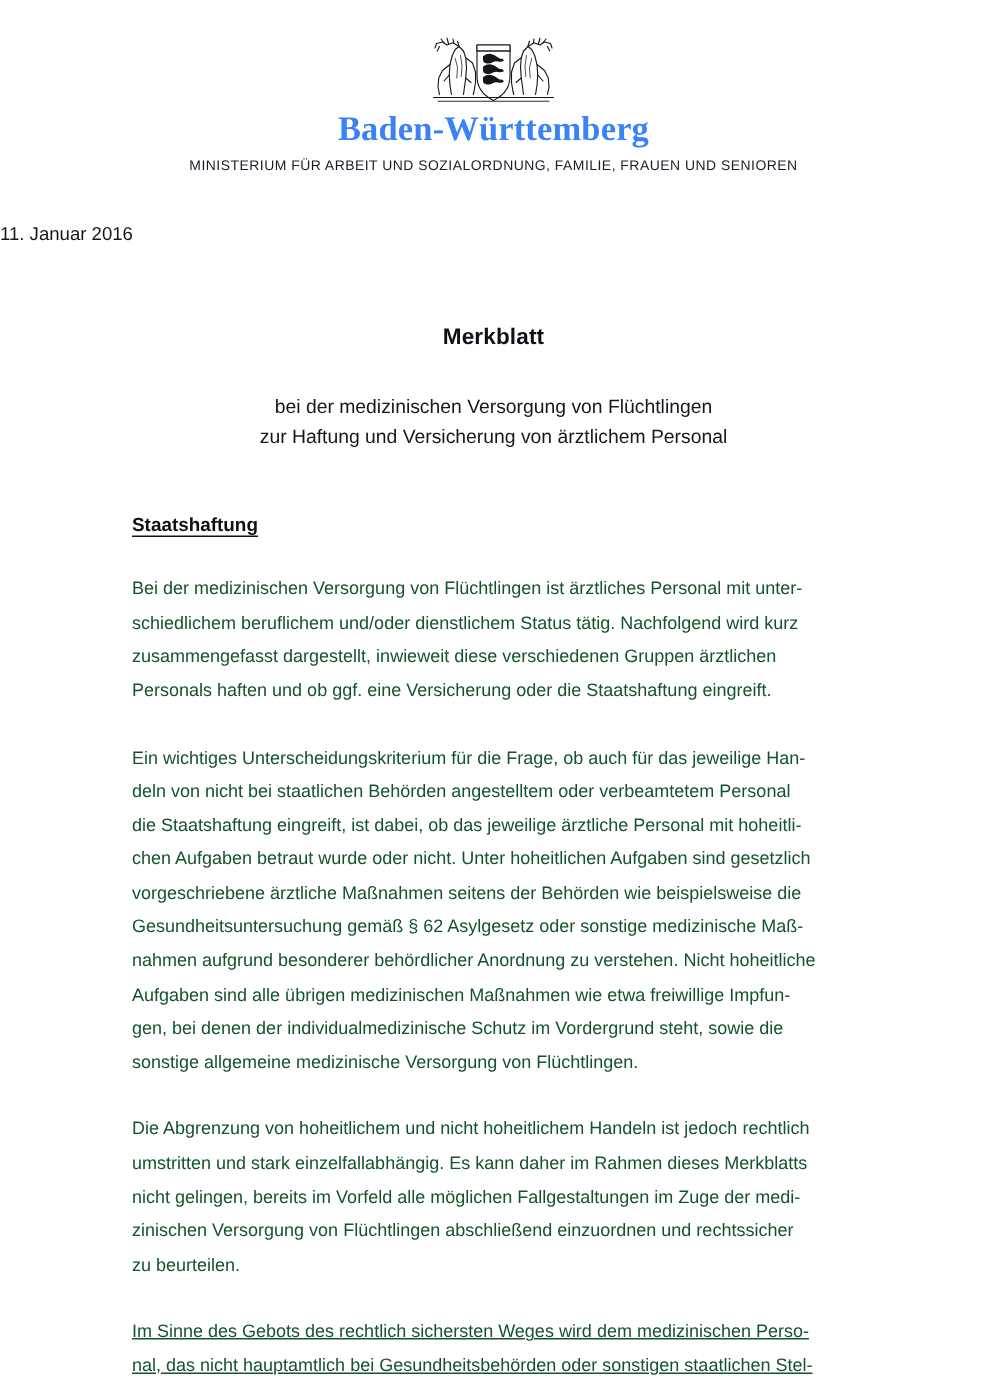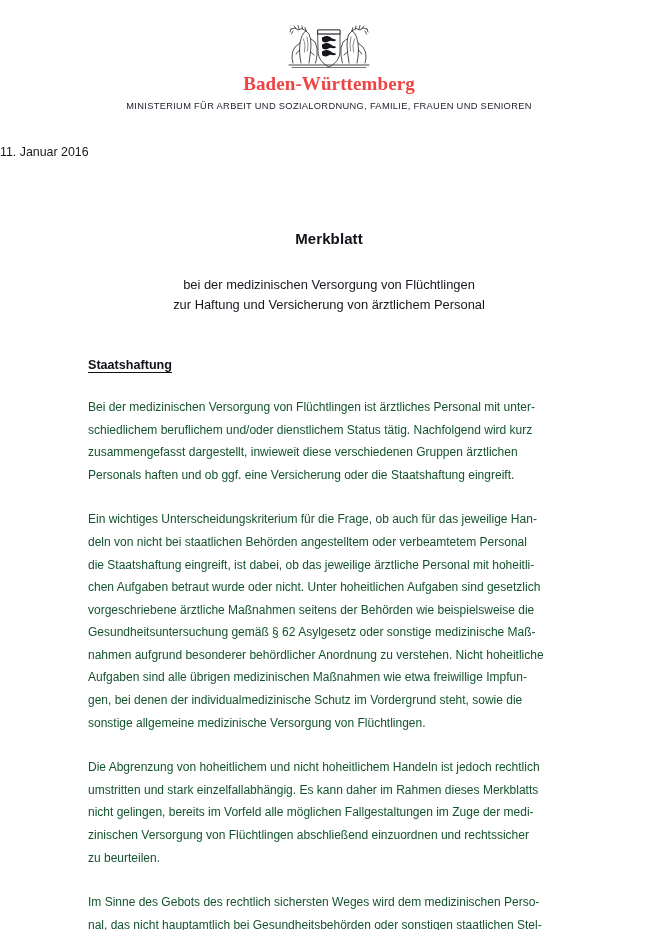--- a/index.html
+++ b/index.html
@@ -29,24 +29,24 @@
     text-align: center;
   }
   .crest {
     width: 84px;
     height: 50px;
     margin: 0 auto 2px auto;
     display: block;
   }
   .wordmark {
     font-family: "Liberation Serif", serif;
-    font-size: 19px;
+    font-size: 23px;
     font-weight: 700;
     letter-spacing: 0.1px;
-    color: #ef4444;
+    color: #3b82f6;
     line-height: 1.05;
     margin-top: 1px;
   }
   .ministry-line {
     font-family: "Liberation Sans", sans-serif;
     font-size: 9.3px;
     font-weight: 400;
     letter-spacing: 0.32px;
     color: #1b1b28;
     margin-top: 7px;
@@ -57,21 +57,21 @@
   .date-row {
     margin-top: 34px;
     padding-right: 83px;
     text-align: left;
     font-size: 12.4px;
     color: #17171f;
   }
 
   
   .doc-title {
-    margin-top: 71px;
+    margin-top: 53px;
     text-align: center;
     font-size: 15px;
     font-weight: 700;
     color: #101018;
     letter-spacing: 0.1px;
   }
   .doc-subtitle {
     margin-top: 28px;
     text-align: center;
     font-size: 12.9px;
@@ -95,21 +95,21 @@
     margin-bottom: 24px;
     display: inline-block;
   }
   .para {
     font-size: 12px;
     line-height: 22.6px;
     color: #14532d;
     margin: 0 0 22px 0;
     white-space: pre-line;
   }
-  .para.tight { margin-bottom: 16px; }
+  .para.tight { margin-bottom: 16px; text-decoration: underline; }
 </style>
 </head>
 <body>
 
 <div class="page">
 
   <div class="letterhead">
 
     <svg class="crest" viewBox="0 0 168 100" aria-hidden="true">
       <g fill="none" stroke="#15151d" stroke-width="1.5" stroke-linejoin="round" stroke-linecap="round">

